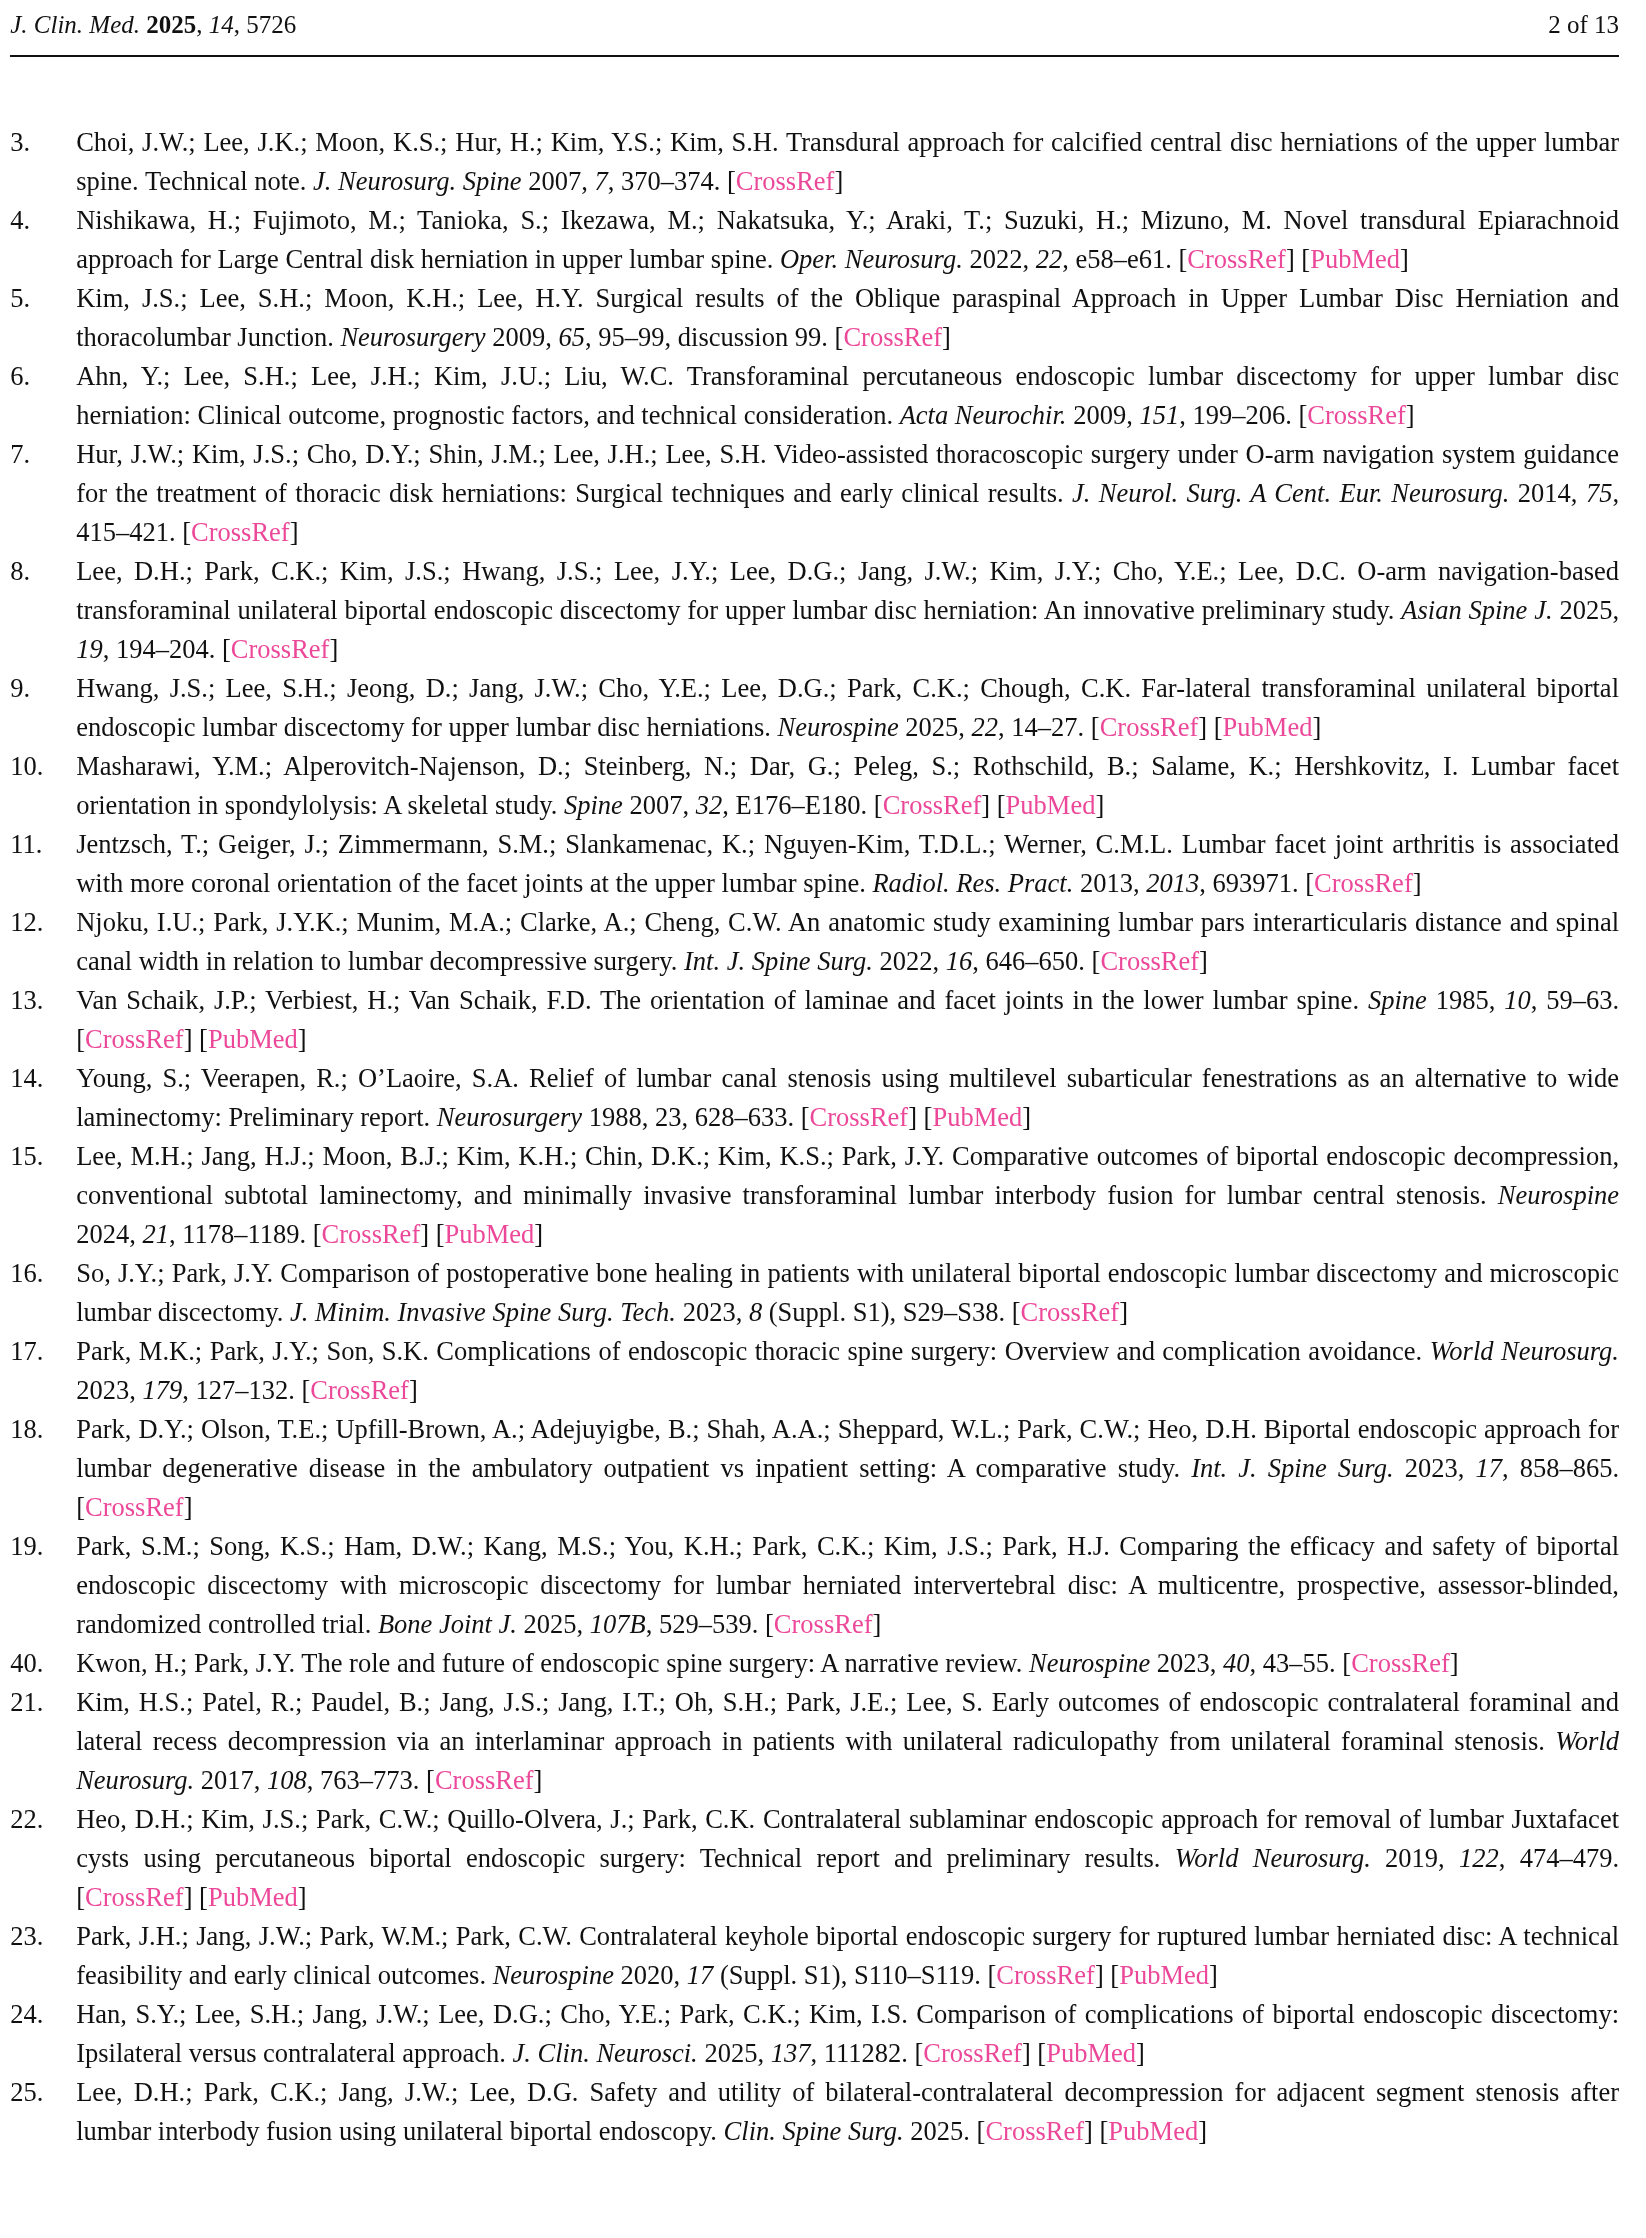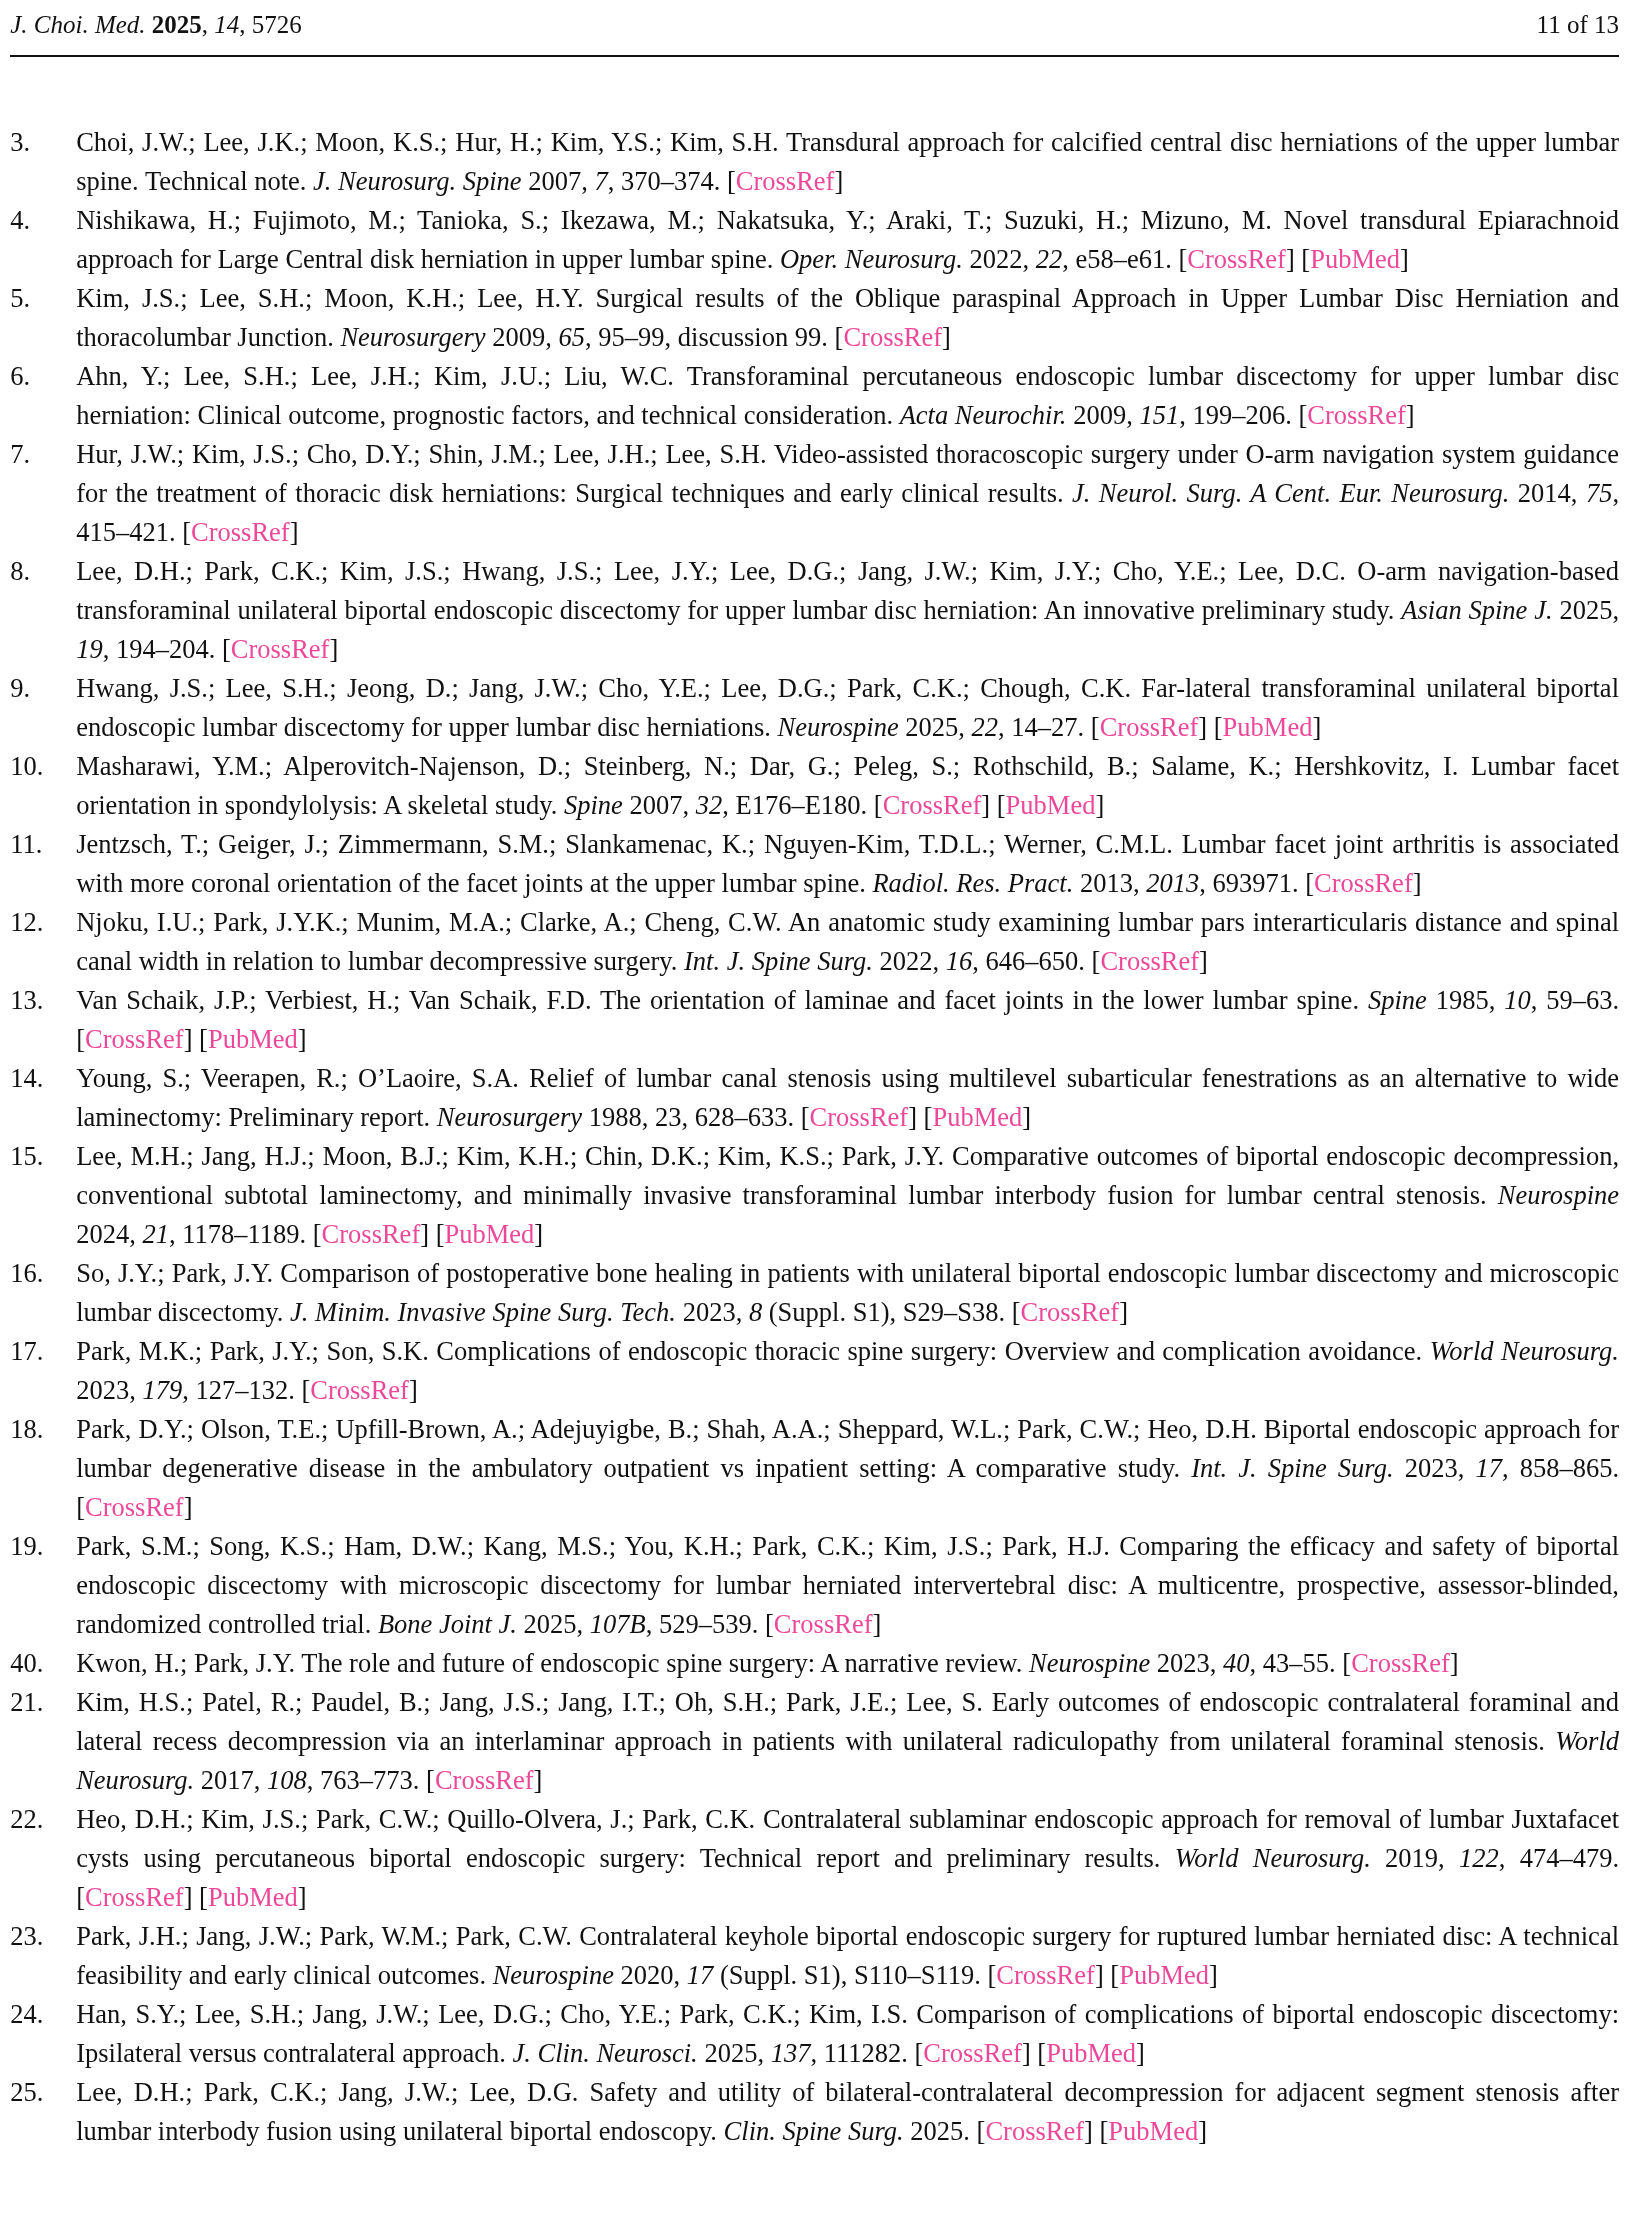--- a/index.html
+++ b/index.html
@@ -29,22 +29,22 @@
   .ref .num { position: absolute; left: 0; top: 0; }
   .ref .it { font-style: italic; }
   .ref .bd { font-weight: normal; }
   .link { color: #ec4899; cursor: pointer; text-decoration: none; }
   .br { color: #111111; }
 </style>
 </head>
 <body>
 
 <div class="header">
-  <span class="journal"><i>J. Choi. Med.</i> <b>2025</b>, <i>14</i>, <span>5726</span></span>
-  <span class="pager">11 of 13</span>
+  <span class="journal"><i>J. Clin. Med.</i> <b>2025</b>, <i>14</i>, <span>5726</span></span>
+  <span class="pager">2 of 13</span>
 </div>
 <div class="rule"></div>
 
 <ol class="refs" id="refs">
     <li class="ref"><span class="num">3.</span><span>Choi, J.W.; Lee, J.K.; Moon, K.S.; Hur, H.; Kim, Y.S.; Kim, S.H.</span> <span>Transdural approach for calcified central disc herniations of the upper lumbar spine. Technical note.</span> <span class="it">J. Neurosurg. Spine</span><span> </span><span class="bd">2007</span>, <span class="it">7</span><span>, 370–374.</span> <span class="br">[</span><span class="link">CrossRef</span><span class="br">]</span></li>
     <li class="ref"><span class="num">4.</span><span>Nishikawa, H.; Fujimoto, M.; Tanioka, S.; Ikezawa, M.; Nakatsuka, Y.; Araki, T.; Suzuki, H.; Mizuno, M.</span> <span>Novel transdural Epiarachnoid approach for Large Central disk herniation in upper lumbar spine.</span> <span class="it">Oper. Neurosurg.</span><span> </span><span class="bd">2022</span>, <span class="it">22</span><span>, e58–e61.</span> <span class="br">[</span><span class="link">CrossRef</span><span class="br">]</span> <span class="br">[</span><span class="link">PubMed</span><span class="br">]</span></li>
     <li class="ref"><span class="num">5.</span><span>Kim, J.S.; Lee, S.H.; Moon, K.H.; Lee, H.Y.</span> <span>Surgical results of the Oblique paraspinal Approach in Upper Lumbar Disc Herniation and thoracolumbar Junction.</span> <span class="it">Neurosurgery</span><span> </span><span class="bd">2009</span>, <span class="it">65</span><span>, 95–99, discussion 99.</span> <span class="br">[</span><span class="link">CrossRef</span><span class="br">]</span></li>
     <li class="ref"><span class="num">6.</span><span>Ahn, Y.; Lee, S.H.; Lee, J.H.; Kim, J.U.; Liu, W.C.</span> <span>Transforaminal percutaneous endoscopic lumbar discectomy for upper lumbar disc herniation: Clinical outcome, prognostic factors, and technical consideration.</span> <span class="it">Acta Neurochir.</span><span> </span><span class="bd">2009</span>, <span class="it">151</span><span>, 199–206.</span> <span class="br">[</span><span class="link">CrossRef</span><span class="br">]</span></li>
     <li class="ref"><span class="num">7.</span><span>Hur, J.W.; Kim, J.S.; Cho, D.Y.; Shin, J.M.; Lee, J.H.; Lee, S.H.</span> <span>Video-assisted thoracoscopic surgery under O-arm navigation system guidance for the treatment of thoracic disk herniations: Surgical techniques and early clinical results.</span> <span class="it">J. Neurol. Surg. A Cent. Eur. Neurosurg.</span><span> </span><span class="bd">2014</span>, <span class="it">75</span><span>, 415–421.</span> <span class="br">[</span><span class="link">CrossRef</span><span class="br">]</span></li>
     <li class="ref"><span class="num">8.</span><span>Lee, D.H.; Park, C.K.; Kim, J.S.; Hwang, J.S.; Lee, J.Y.; Lee, D.G.; Jang, J.W.; Kim, J.Y.; Cho, Y.E.; Lee, D.C.</span> <span>O-arm navigation-based transforaminal unilateral biportal endoscopic discectomy for upper lumbar disc herniation: An innovative preliminary study.</span> <span class="it">Asian Spine J.</span><span> </span><span class="bd">2025</span>, <span class="it">19</span><span>, 194–204.</span> <span class="br">[</span><span class="link">CrossRef</span><span class="br">]</span></li>

